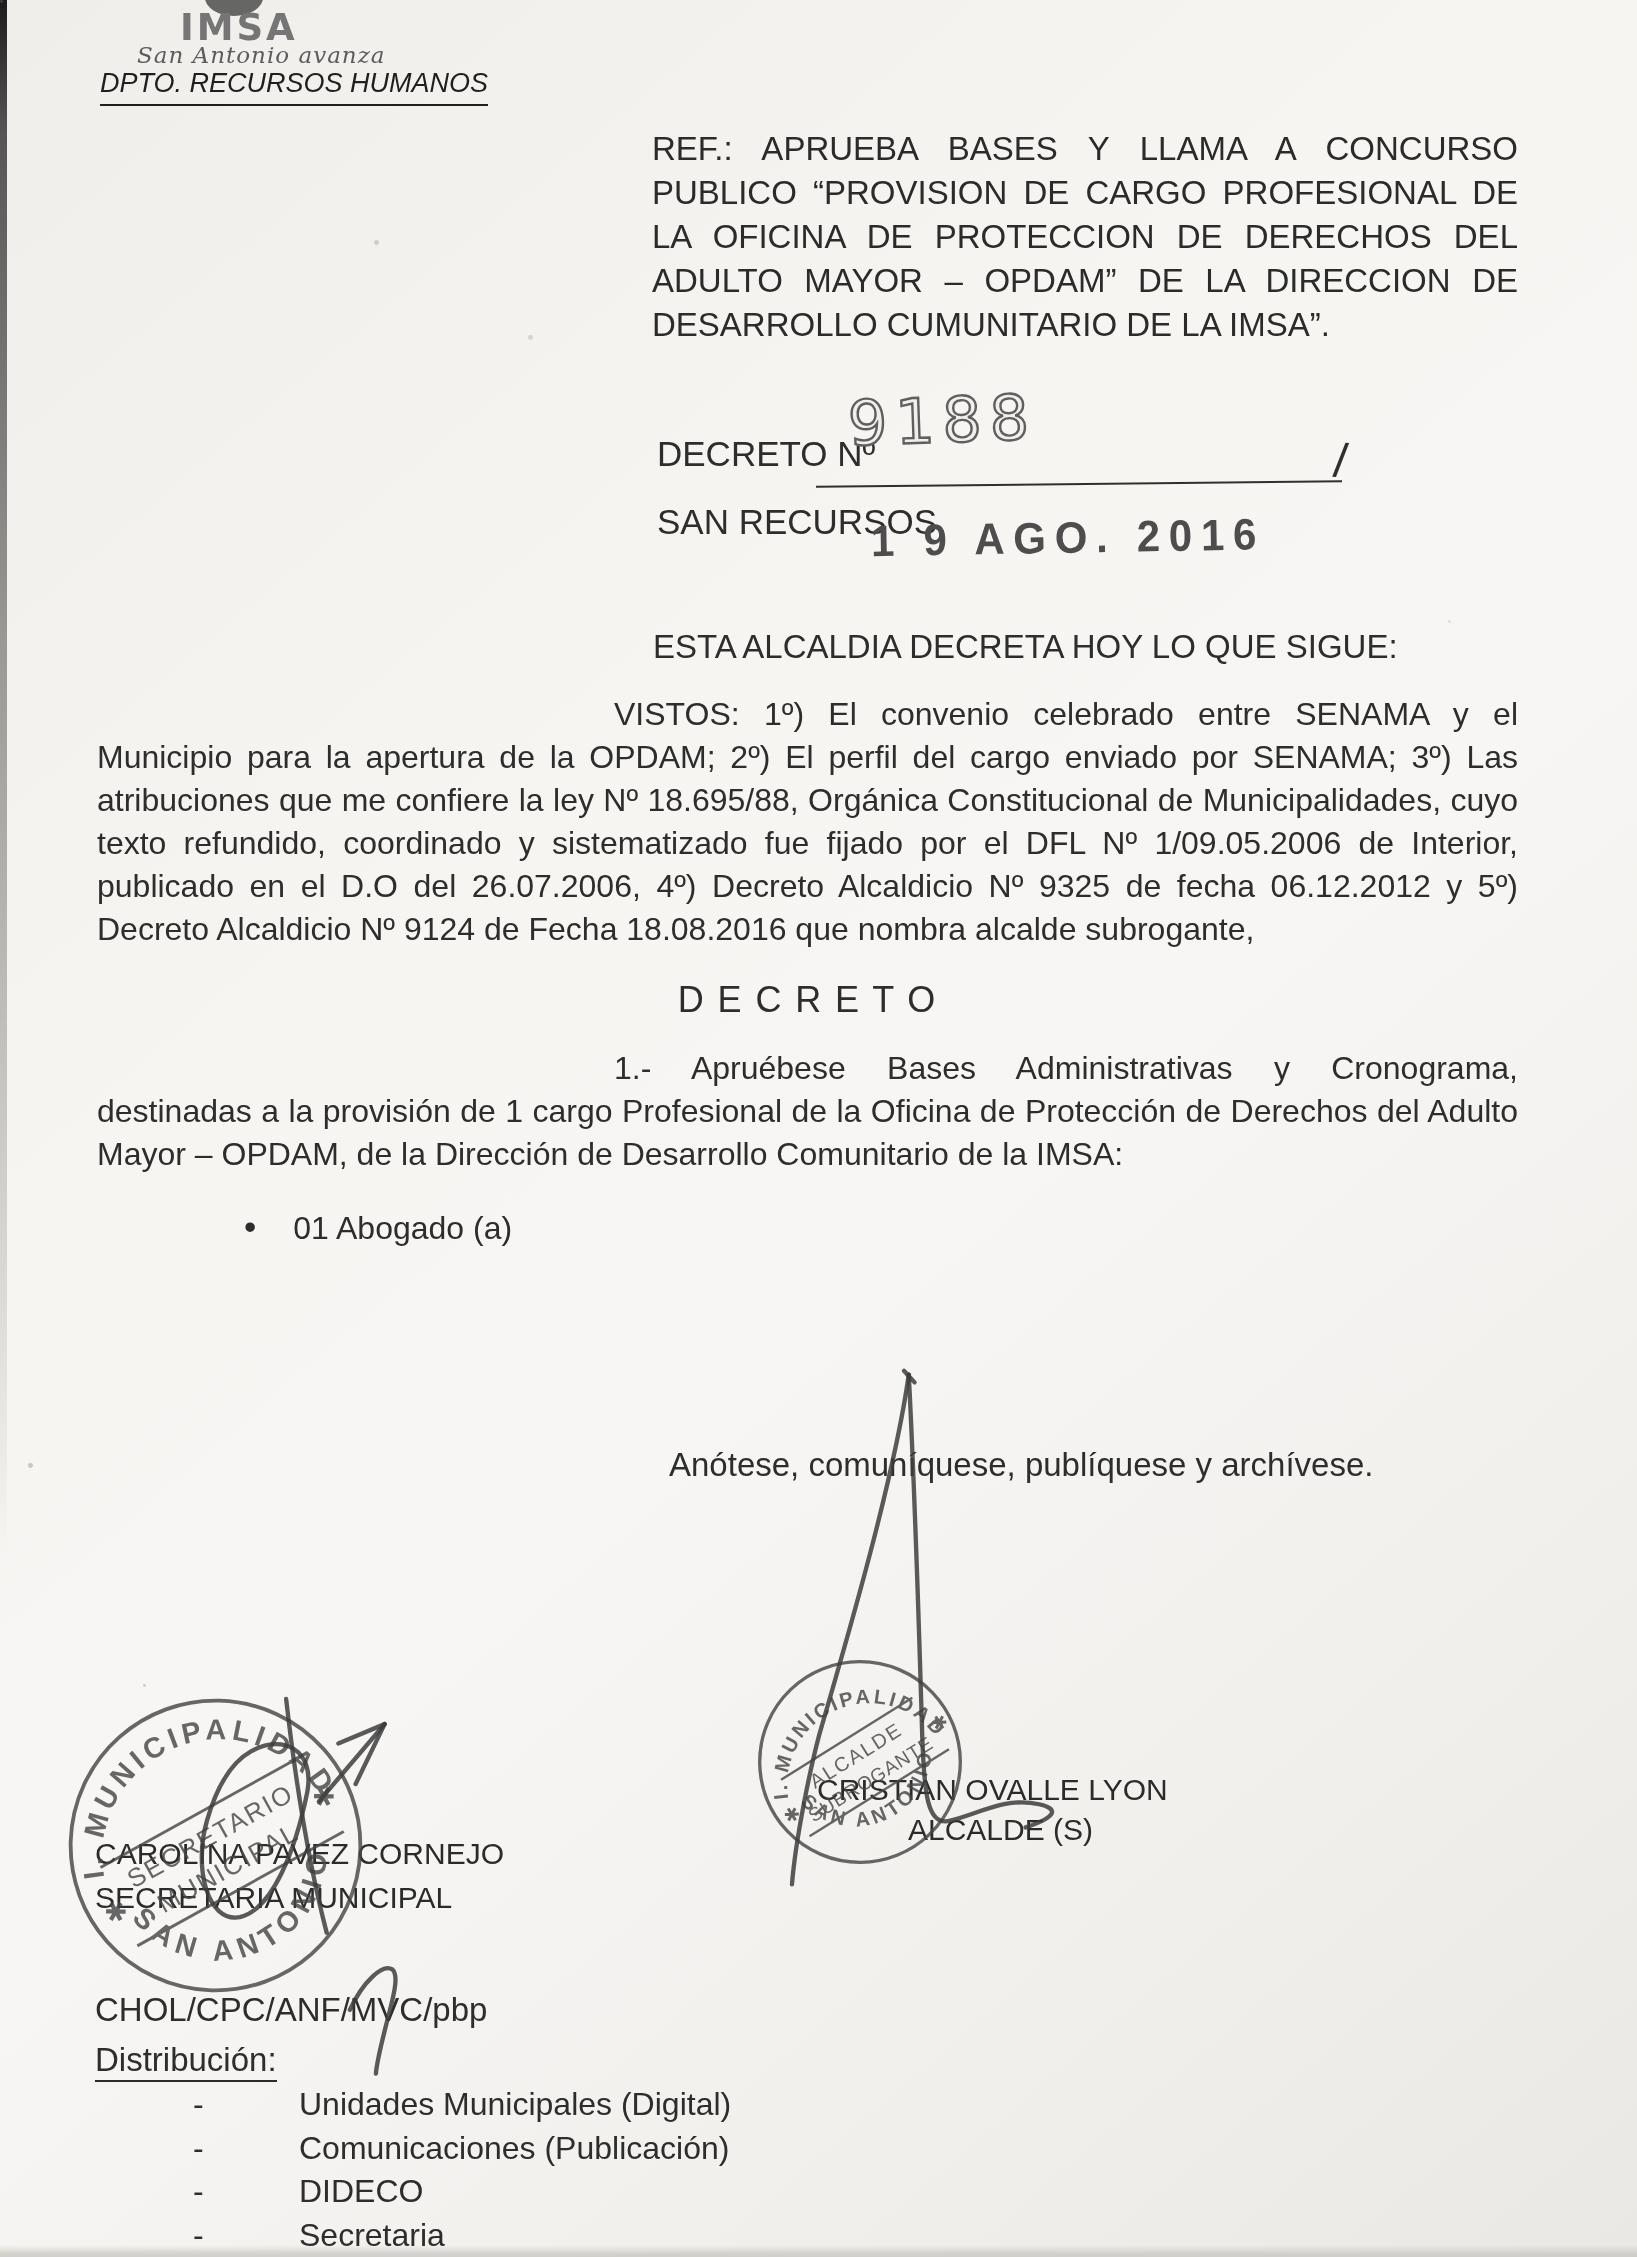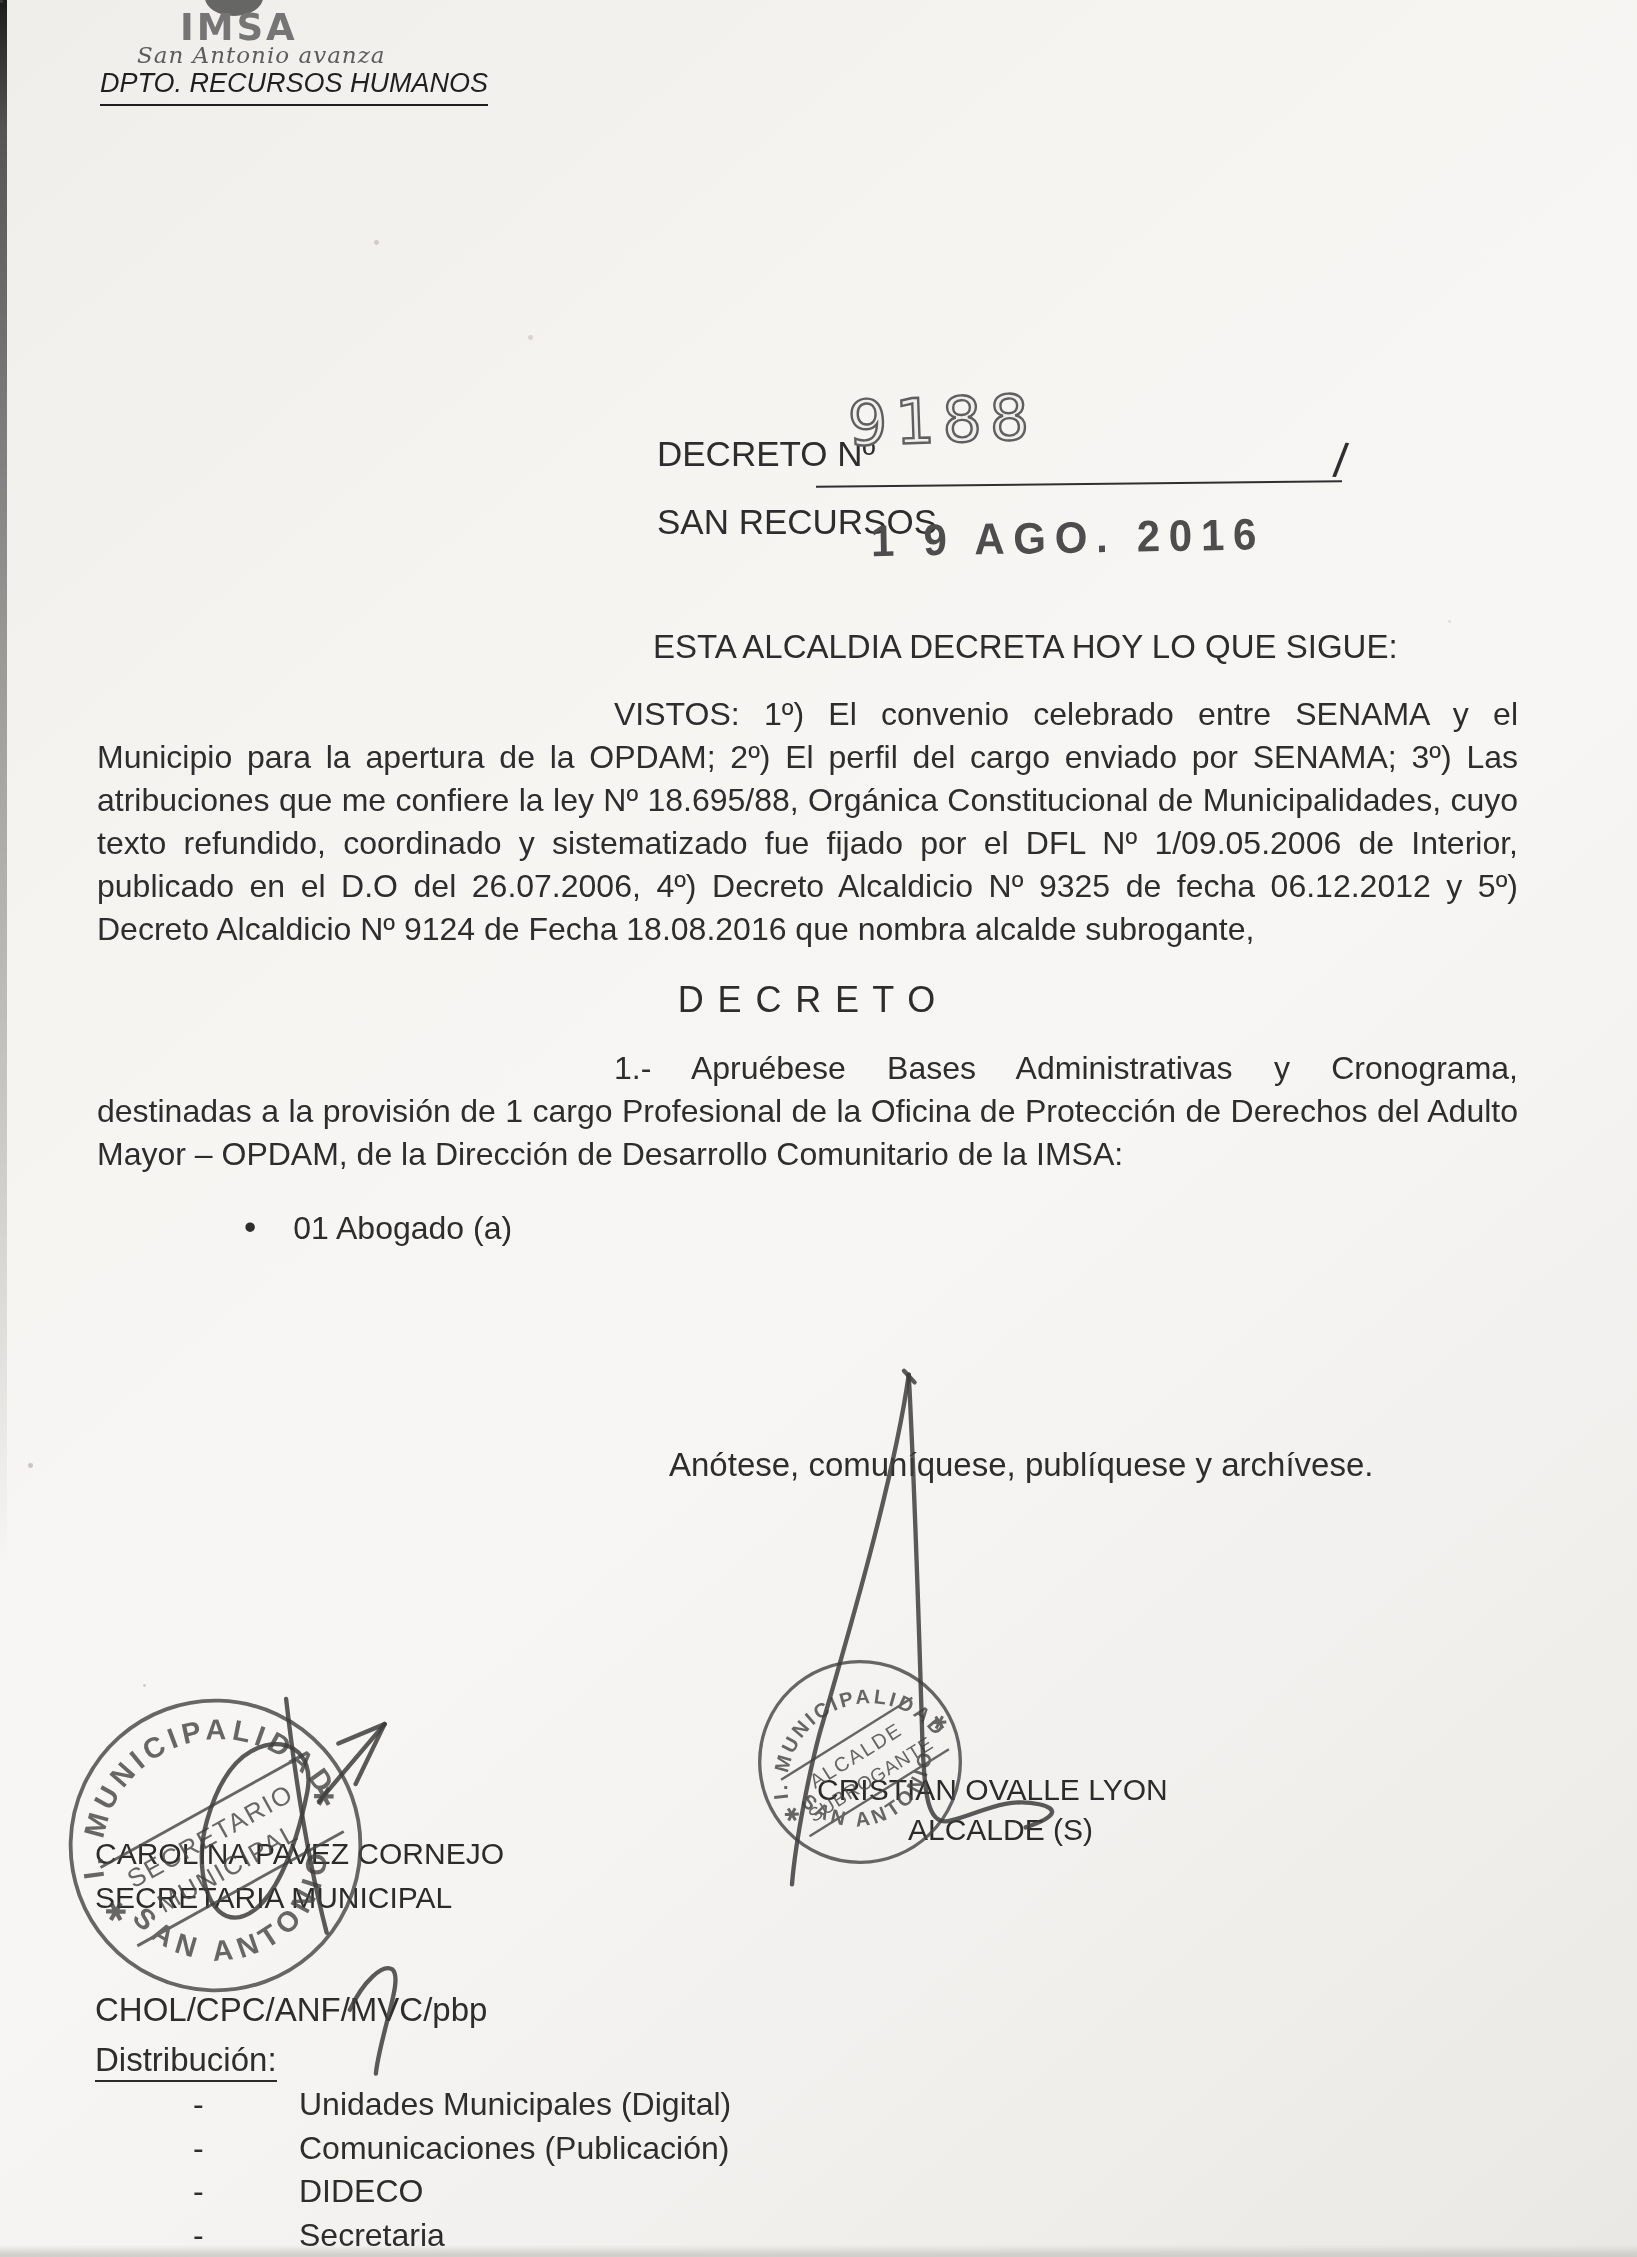--- a/index.html
+++ b/index.html
@@ -79,20 +79,21 @@
 
   <div class="abs edge-left"></div>
   <div class="abs edge-bottom"></div>
   <div class="abs specks"></div>
 
   <div class="abs logo-mark"></div>
   <div class="abs logo-title">IMSA</div>
   <div class="abs logo-tagline">San Antonio avanza</div>
   <div class="abs department">DPTO. RECURSOS HUMANOS</div>
 
+  <div class="abs ref">REF.: APRUEBA BASES Y LLAMA A CONCURSO PUBLICO “PROVISION DE CARGO PROFESIONAL DE LA OFICINA DE PROTECCION DE DERECHOS DEL ADULTO MAYOR – OPDAM” DE LA DIRECCION DE DESARROLLO CUMUNITARIO DE LA IMSA”.</div>
 
   <div class="abs decreto-label">DECRETO Nº</div>
   <div class="abs decreto-number">9188</div>
   <div class="abs decreto-underline"></div>
   <div class="abs decreto-slash">/</div>
   <div class="abs city">SAN RECURSOS,</div>
   <div class="abs date-stamp">1 9 AGO. 2016</div>
 
   <div class="abs opening">ESTA ALCALDIA DECRETA HOY LO QUE SIGUE:</div>
   <div class="abs para vistos">VISTOS: 1º) El convenio celebrado entre SENAMA y el Municipio para la apertura de la OPDAM;  2º) El perfil del cargo enviado por SENAMA; 3º) Las atribuciones que me confiere la ley Nº 18.695/88, Orgánica Constitucional de Municipalidades, cuyo texto refundido, coordinado y sistematizado fue fijado por el DFL Nº 1/09.05.2006 de Interior, publicado en el D.O del 26.07.2006, 4º) Decreto Alcaldicio Nº 9325 de fecha 06.12.2012 y 5º) Decreto Alcaldicio Nº 9124 de Fecha 18.08.2016 que nombra alcalde subrogante,</div>

